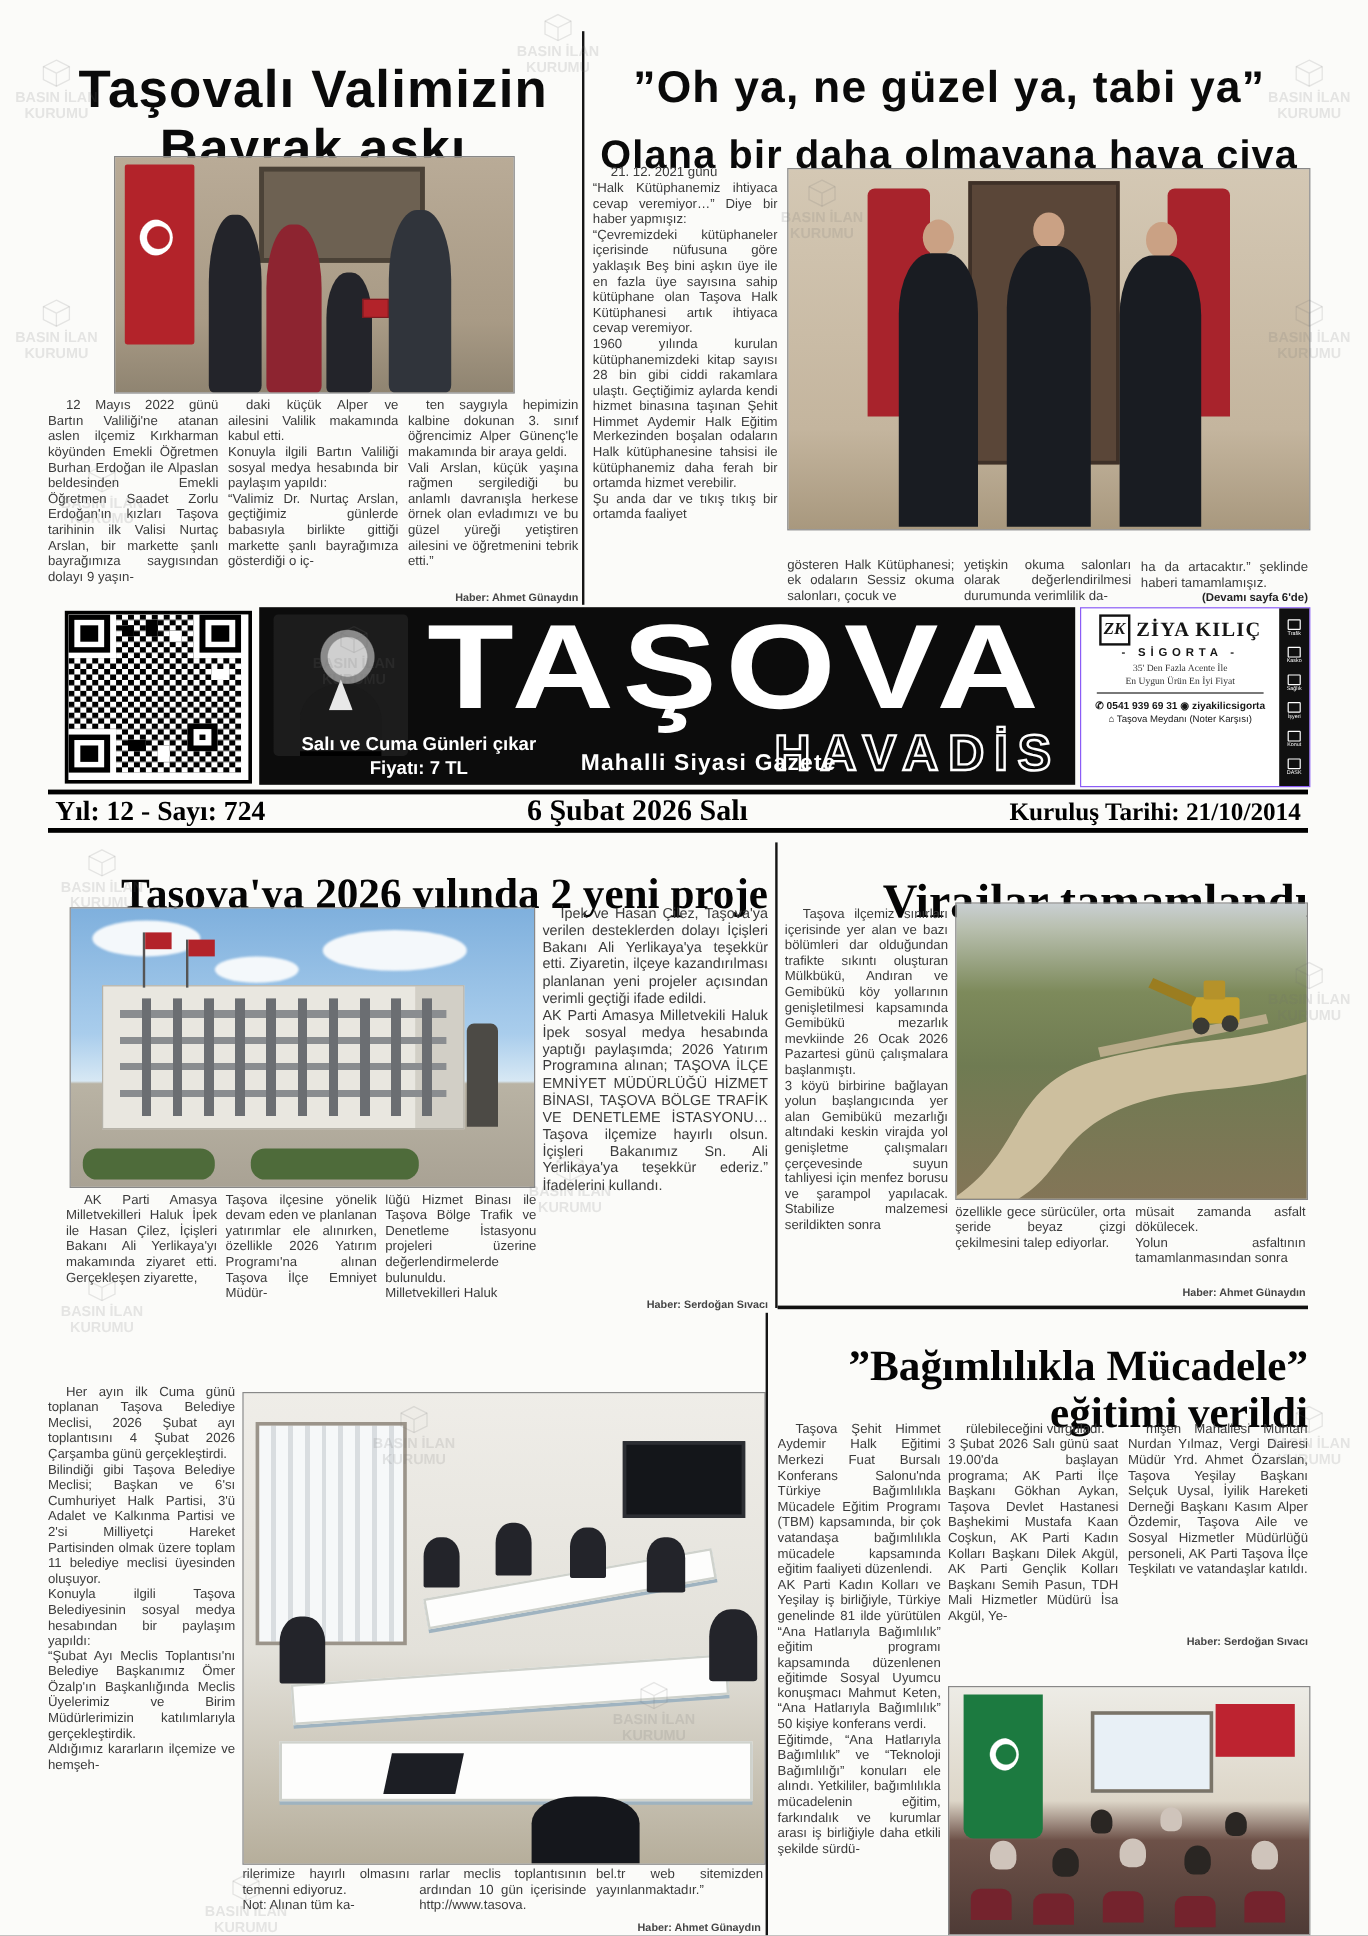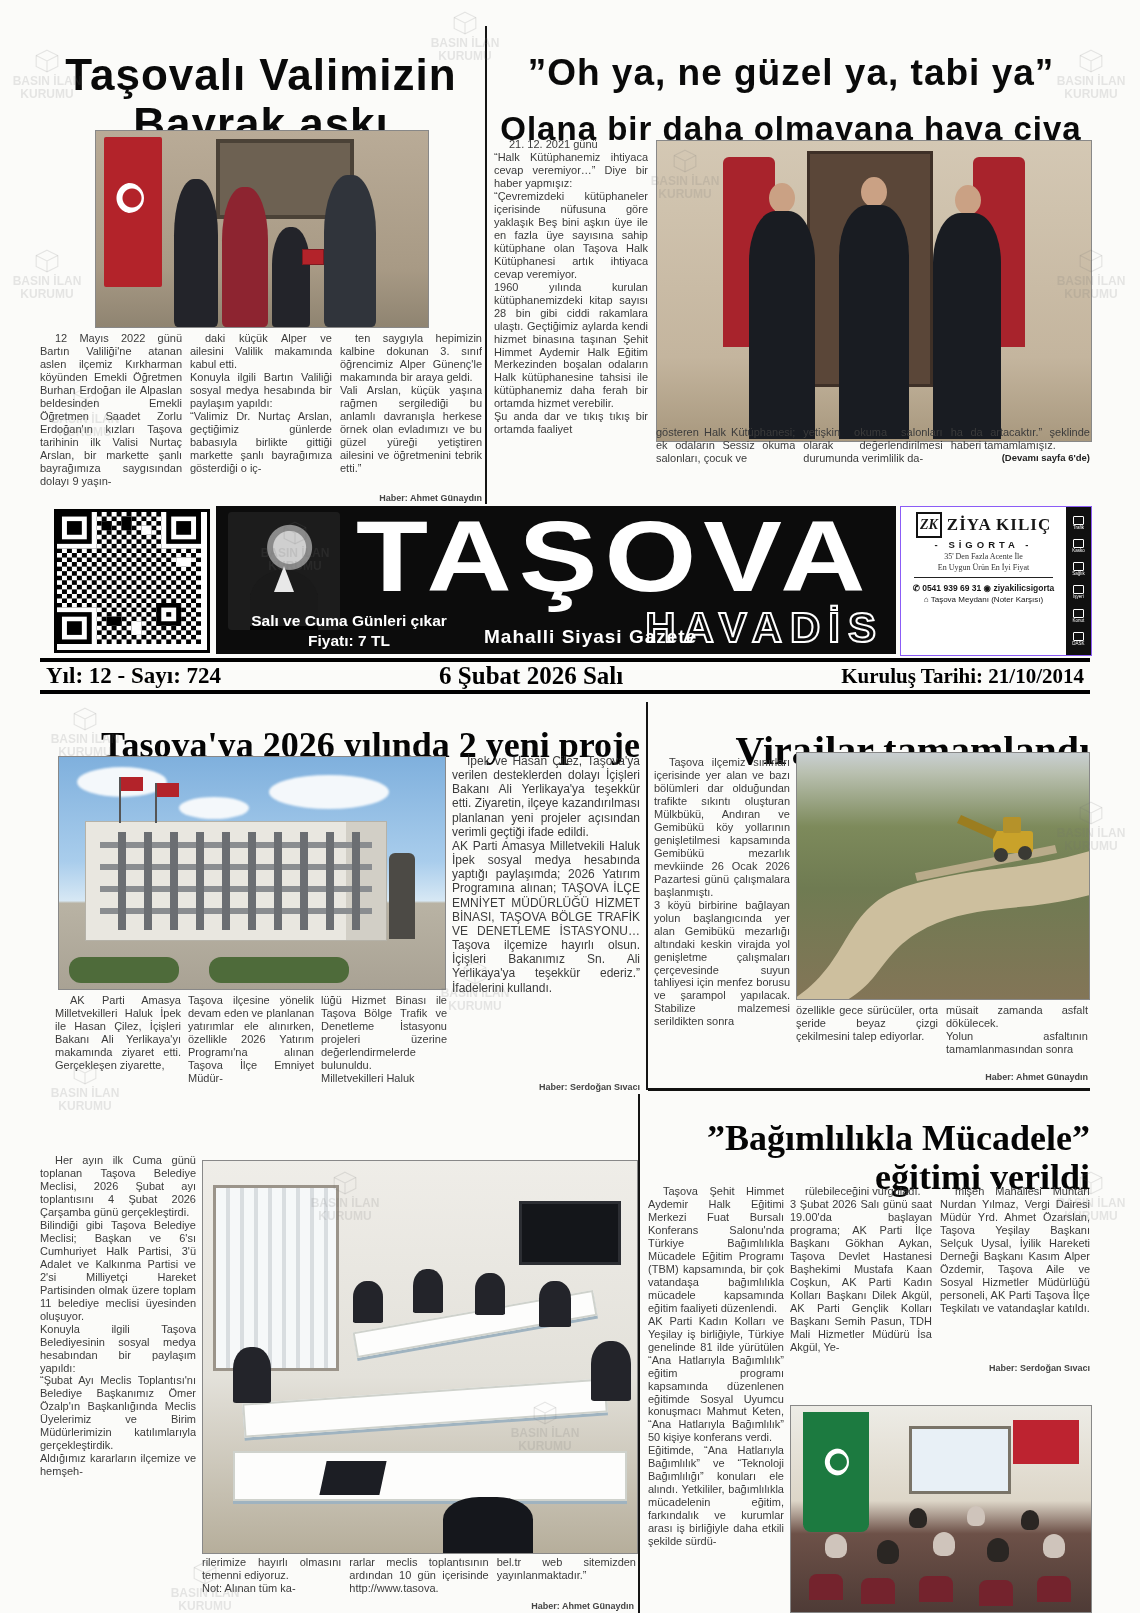--- a/index.html
+++ b/index.html
@@ -149,21 +149,21 @@
       <div class="abs flag2" style="left:66px;top:16px;"></div>
       <div class="abs flag2" style="left:316px;top:16px;"></div>
       <div class="door abs"></div>
       <div class="head" style="left:112px;top:42px;"></div>
       <div class="suit" style="left:92px;top:70px;width:66px;height:228px;"></div>
       <div class="head" style="left:204px;top:36px;"></div>
       <div class="suit" style="left:182px;top:64px;width:70px;height:234px;"></div>
       <div class="head" style="left:298px;top:44px;"></div>
       <div class="suit" style="left:276px;top:72px;width:68px;height:226px;"></div>
     </div>
-    <div class="abs flexrow" style="left:164px;top:404px;width:434px;height:58px;">
+    <div class="abs flexrow" style="left:164px;top:424px;width:434px;height:58px;align-items:flex-end;">
       <div class="col" style="text-indent:0;">gösteren Halk Kütüphanesi; ek odaların Sessiz okuma salonları, çocuk ve</div>
       <div class="col" style="text-indent:0;">yetişkin okuma salonları olarak değerlendirilmesi durumunda verimlilik da-</div>
       <div style="flex:1;overflow:hidden;">
         <div class="col" style="text-indent:0;">ha da artacaktır.” şeklinde haberi tamamlamışız.</div>
         <div class="cont">(Devamı sayfa 6'de)</div>
       </div>
     </div>
   </article>
 
   <header class="abs" style="left:40px;top:506px;width:1050px;height:148px;">

